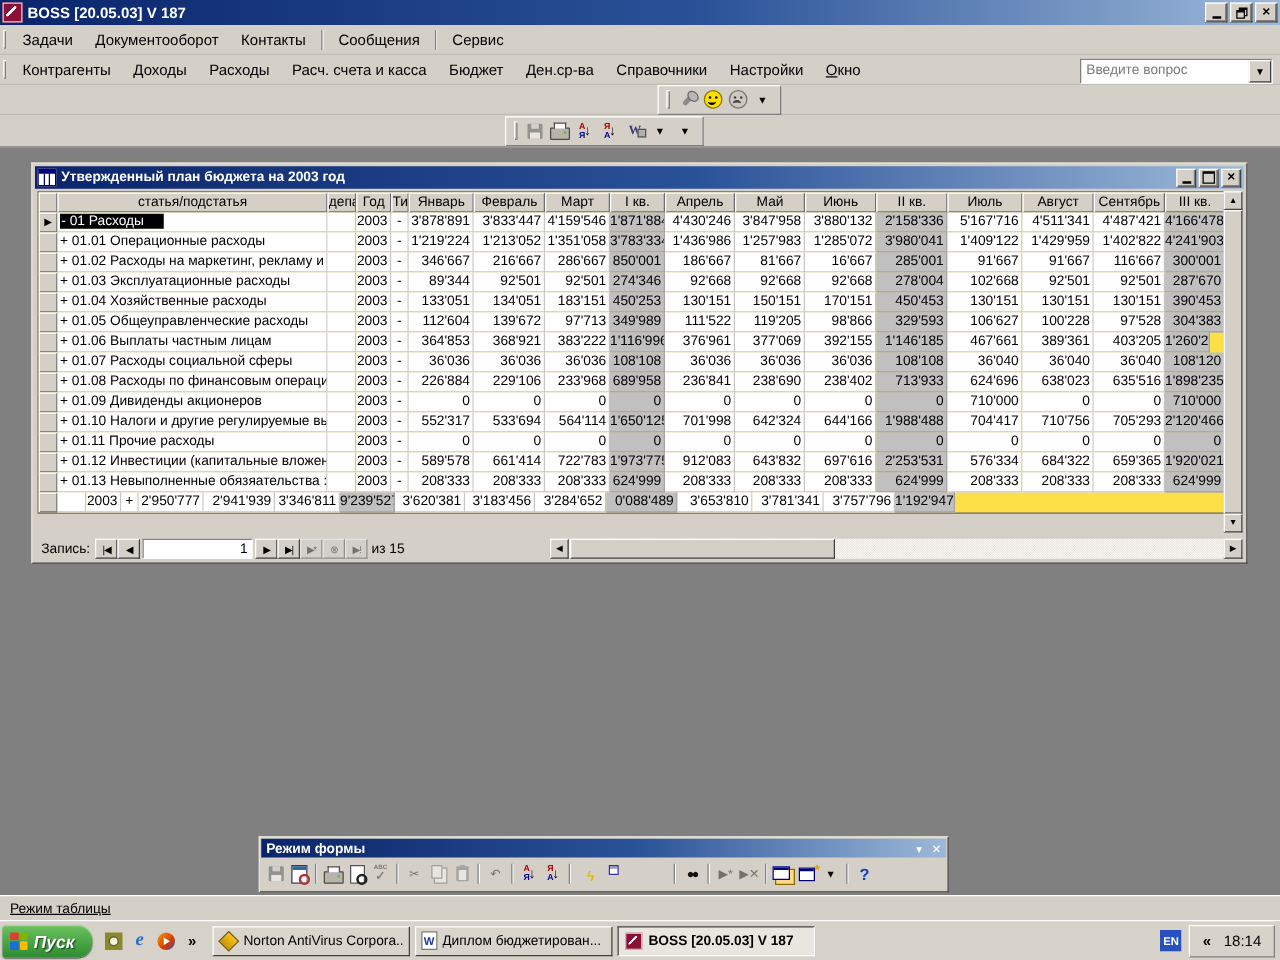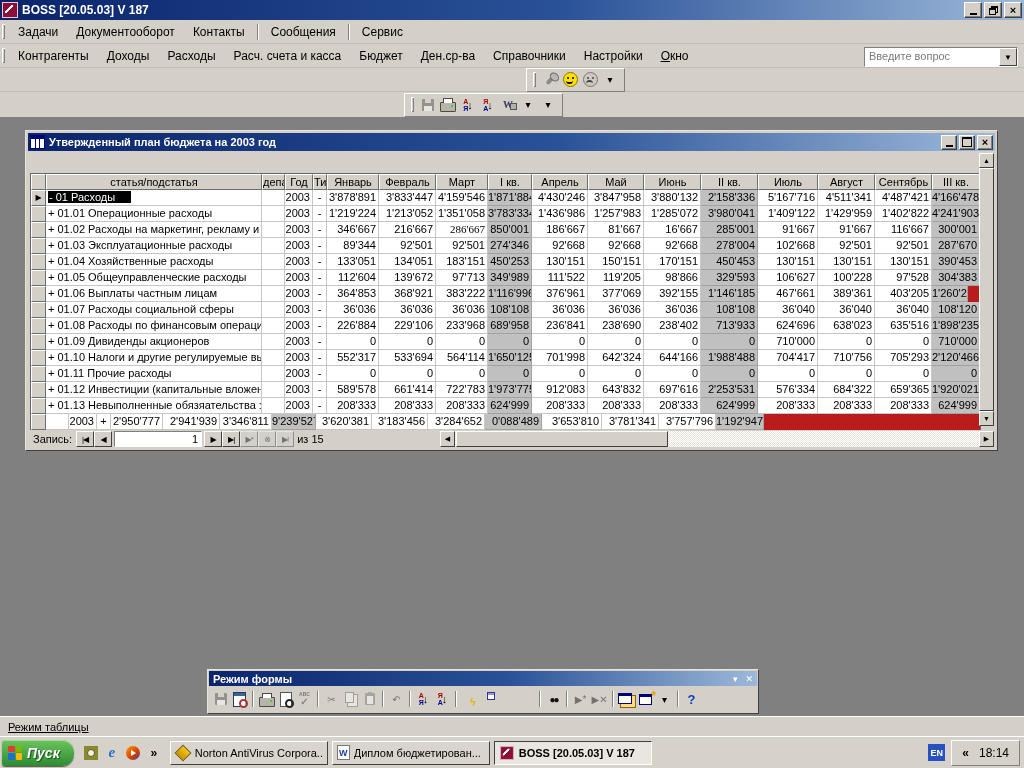--- a/index.html
+++ b/index.html
@@ -93,21 +93,21 @@
   #mdi{position:absolute;left:0;top:118px;width:1024px;height:598px;background:#808080;}
   #bwin{position:absolute;left:25px;top:12px;width:973px;height:321px;background:#d4d0c8;
     border:1px solid;border-color:#e8e4dc #404040 #404040 #e8e4dc;padding:2px;box-sizing:border-box;display:flex;flex-direction:column;}
   #bwin .wt{height:18px;flex:none;background:linear-gradient(90deg,#0a246a,#2a5298 55%,#9db9d9);
     display:flex;align-items:center;padding:0 2px;}
   #bwin .wt .t{color:#fff;font-weight:bold;font-size:11px;flex:1;margin-left:4px;}
   .tbl-ico{width:13px;height:12px;background:#fff;border:1px solid #00007b;position:relative;flex:none;}
   .tbl-ico:before{content:"";position:absolute;left:0;right:0;top:0;height:3px;background:#00007b;}
   .tbl-ico:after{content:"";position:absolute;left:4px;top:3px;bottom:0;width:1px;background:#00007b;box-shadow:4px 0 0 #00007b;}
   #bwin .bc{flex:1;position:relative;}
-  #grid{position:absolute;left:2px;top:2px;border:1px solid #666;background:#b91c1c;margin-top:20px;}
+  #grid{position:absolute;left:2px;top:2px;border:1px solid #666;background:#fde047;}
   .hrow,.trow{display:flex;}
   .hc{height:16px;box-sizing:border-box;background:#d4d0c8;border:1px solid;border-color:#fff #6e6e6e #6e6e6e #fff;
     text-align:center;font-size:11px;line-height:14px;overflow:hidden;white-space:nowrap;flex:none;}
   .cell{height:16px;box-sizing:border-box;border-right:1px solid #c6c6c6;border-bottom:1px solid #c6c6c6;
     font-size:11px;line-height:15px;overflow:hidden;white-space:nowrap;flex:none;background:#fff;}
   .cell.q{background:#c0c0c0;border-right-color:#a2a2a2;border-bottom-color:#a2a2a2;}
   .cell.num{text-align:right;padding-right:2px;}
   .cell.ctr{text-align:center;}
   .cell.art{padding-left:2px;}
   .rc{height:16px;box-sizing:border-box;background:#d4d0c8;border:1px solid;border-color:#fff #6e6e6e #6e6e6e #fff;
@@ -364,21 +364,21 @@
               <div class="cell num q" style="width: 48px;">4'241'903</div>
             </div>
             <div class="trow">
               <div class="rc" style="width: 15px;"></div>
               <div class="cell art ind" style="width: 216px;">+ 01.02 Расходы на маркетинг, рекламу и</div>
               <div class="cell" style="width: 23px;"></div>
               <div class="cell num" style="width: 28px;">2003</div>
               <div class="cell ctr" style="width: 14px;">-</div>
               <div class="cell num" style="width: 52px;">346'667</div>
               <div class="cell num" style="width: 57px;">216'667</div>
-              <div class="cell num" style="width: 52px; font-family: Liberation Serif, serif;">286'667</div>
+              <div class="cell num" style="width: 52px;">286'667</div>
               <div class="cell num q" style="width: 44px;">850'001</div>
               <div class="cell num" style="width: 56px;">186'667</div>
               <div class="cell num" style="width: 56px;">81'667</div>
               <div class="cell num" style="width: 57px;">16'667</div>
               <div class="cell num q" style="width: 57px;">285'001</div>
               <div class="cell num" style="width: 60px;">91'667</div>
               <div class="cell num" style="width: 57px;">91'667</div>
               <div class="cell num" style="width: 57px;">116'667</div>
               <div class="cell num q" style="width: 48px;">300'001</div>
             </div>

